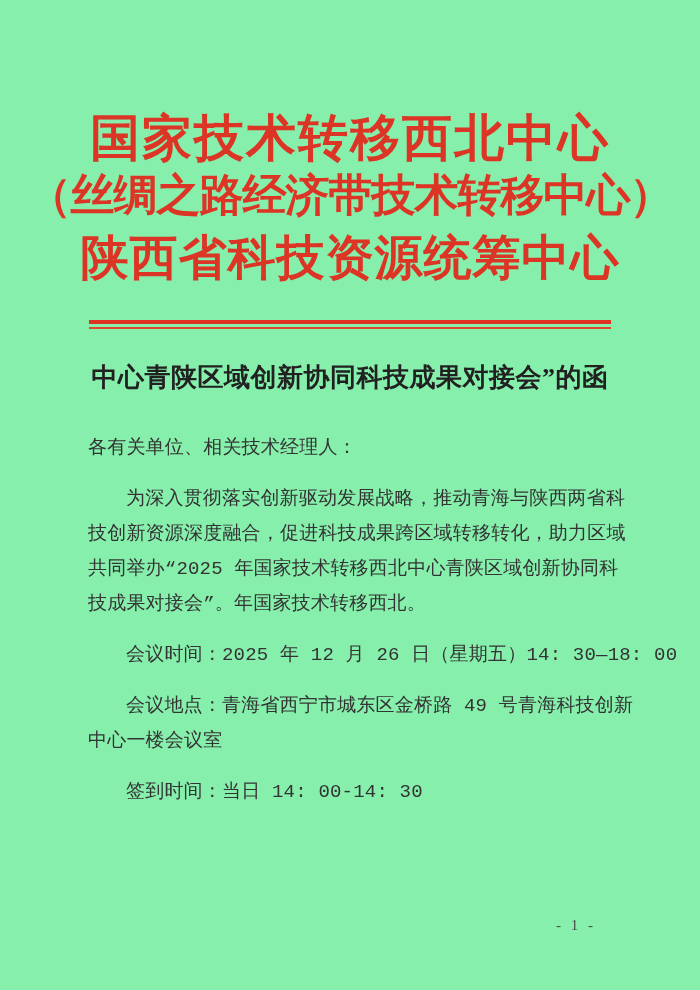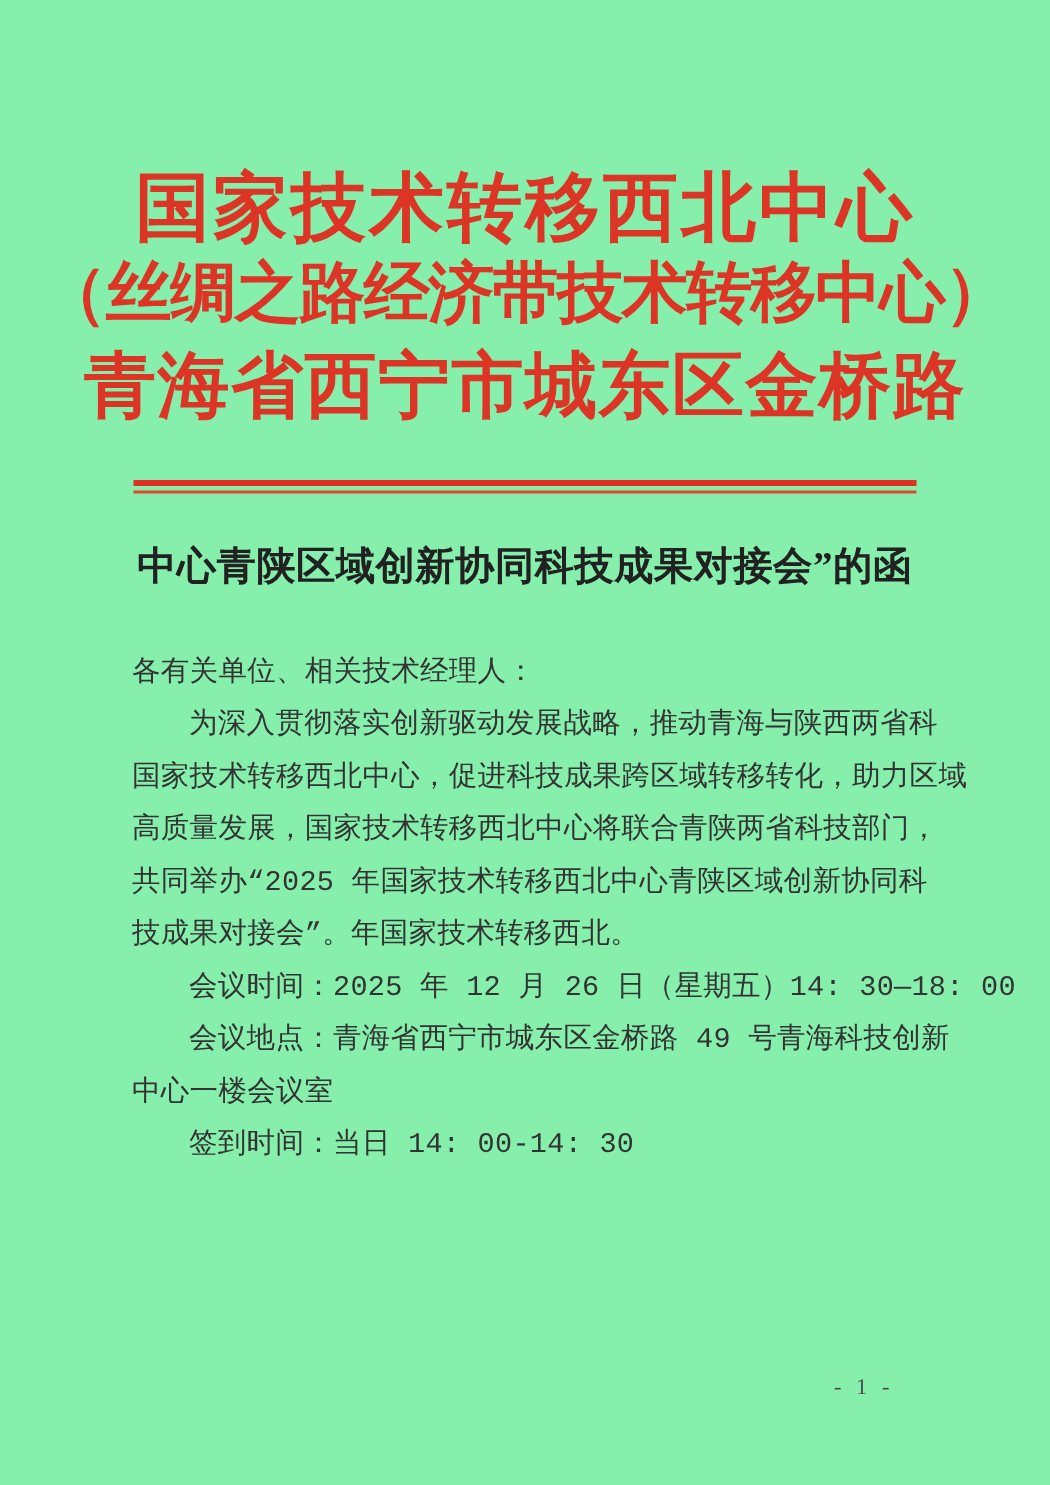--- a/index.html
+++ b/index.html
@@ -64,21 +64,21 @@
     margin: 34px 90px 0 88px;
     color: #333333;
     font-size: 19px;
   }
   .bline {
     line-height: 35px;
     white-space: nowrap;
     letter-spacing: 0.2px;
     font-family: Liberation Mono, monospace;
   }
-  .indent { padding-left: 38px; }
+  .indent { padding-left: 38px; margin-top: 16px; }
   .heading {
     font-family: "Liberation Sans", "DejaVu Sans", sans-serif;
     font-weight: 700;
     color: #2b2b2b;
     letter-spacing: 1px;
   }
   
   .pageno {
     position: absolute;
     right: 104px;
@@ -90,35 +90,34 @@
   }
 </style>
 </head>
 <body>
 
 <div class="page">
 
   <header class="letterhead">
     <div class="lh-line1">国家技术转移西北中心</div>
     <div class="lh-line2">（丝绸之路经济带技术转移中心）</div>
-    <div class="lh-line3">青海省西宁市城东区金桥路</div>
+    <div class="lh-line3">陕西省科技资源统筹中心</div>
   </header>
 
   <div class="double-rule"></div>
 
   <h1 class="doc-title">
     <span class="tline">中心青陕区域创新协同科技成果对接会”的函</span>
   </h1>
 
   <main class="letter-body">
     <div class="bline">各有关单位、相关技术经理人：</div>
 
     <div class="bline indent">为深入贯彻落实创新驱动发展战略，推动青海与陕西两省科</div>
-    <div class="bline">国家技术转移西北中心，促进科技成果跨区域转移转化，助力区域</div>
-    <div class="bline">高质量发展，国家技术转移西北中心将联合青陕两省科技部门，</div>
+    <div class="bline">技创新资源深度融合，促进科技成果跨区域转移转化，助力区域</div>
     <div class="bline">共同举办“2025 年国家技术转移西北中心青陕区域创新协同科</div>
     <div class="bline">技成果对接会”。年国家技术转移西北。</div>
 
 
     <div class="bline indent">会议时间：2025 年 12 月 26 日（星期五）14: 30—18: 00</div>
     <div class="bline indent">会议地点：青海省西宁市城东区金桥路 49 号青海科技创新</div>
     <div class="bline">中心一楼会议室</div>
     <div class="bline indent">签到时间：当日 14: 00-14: 30</div>
   </main>
 

